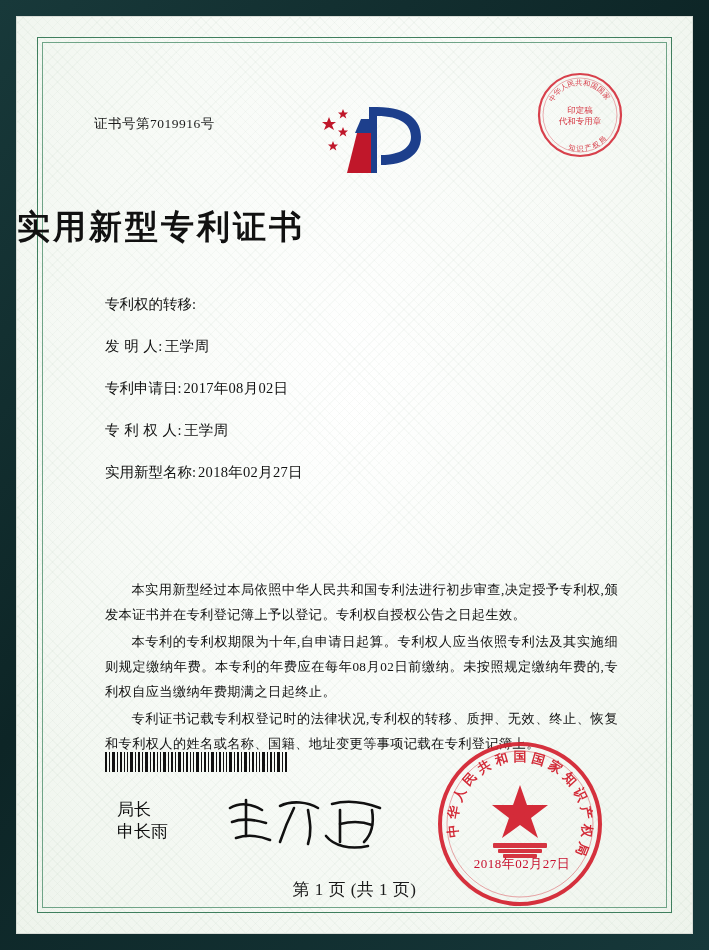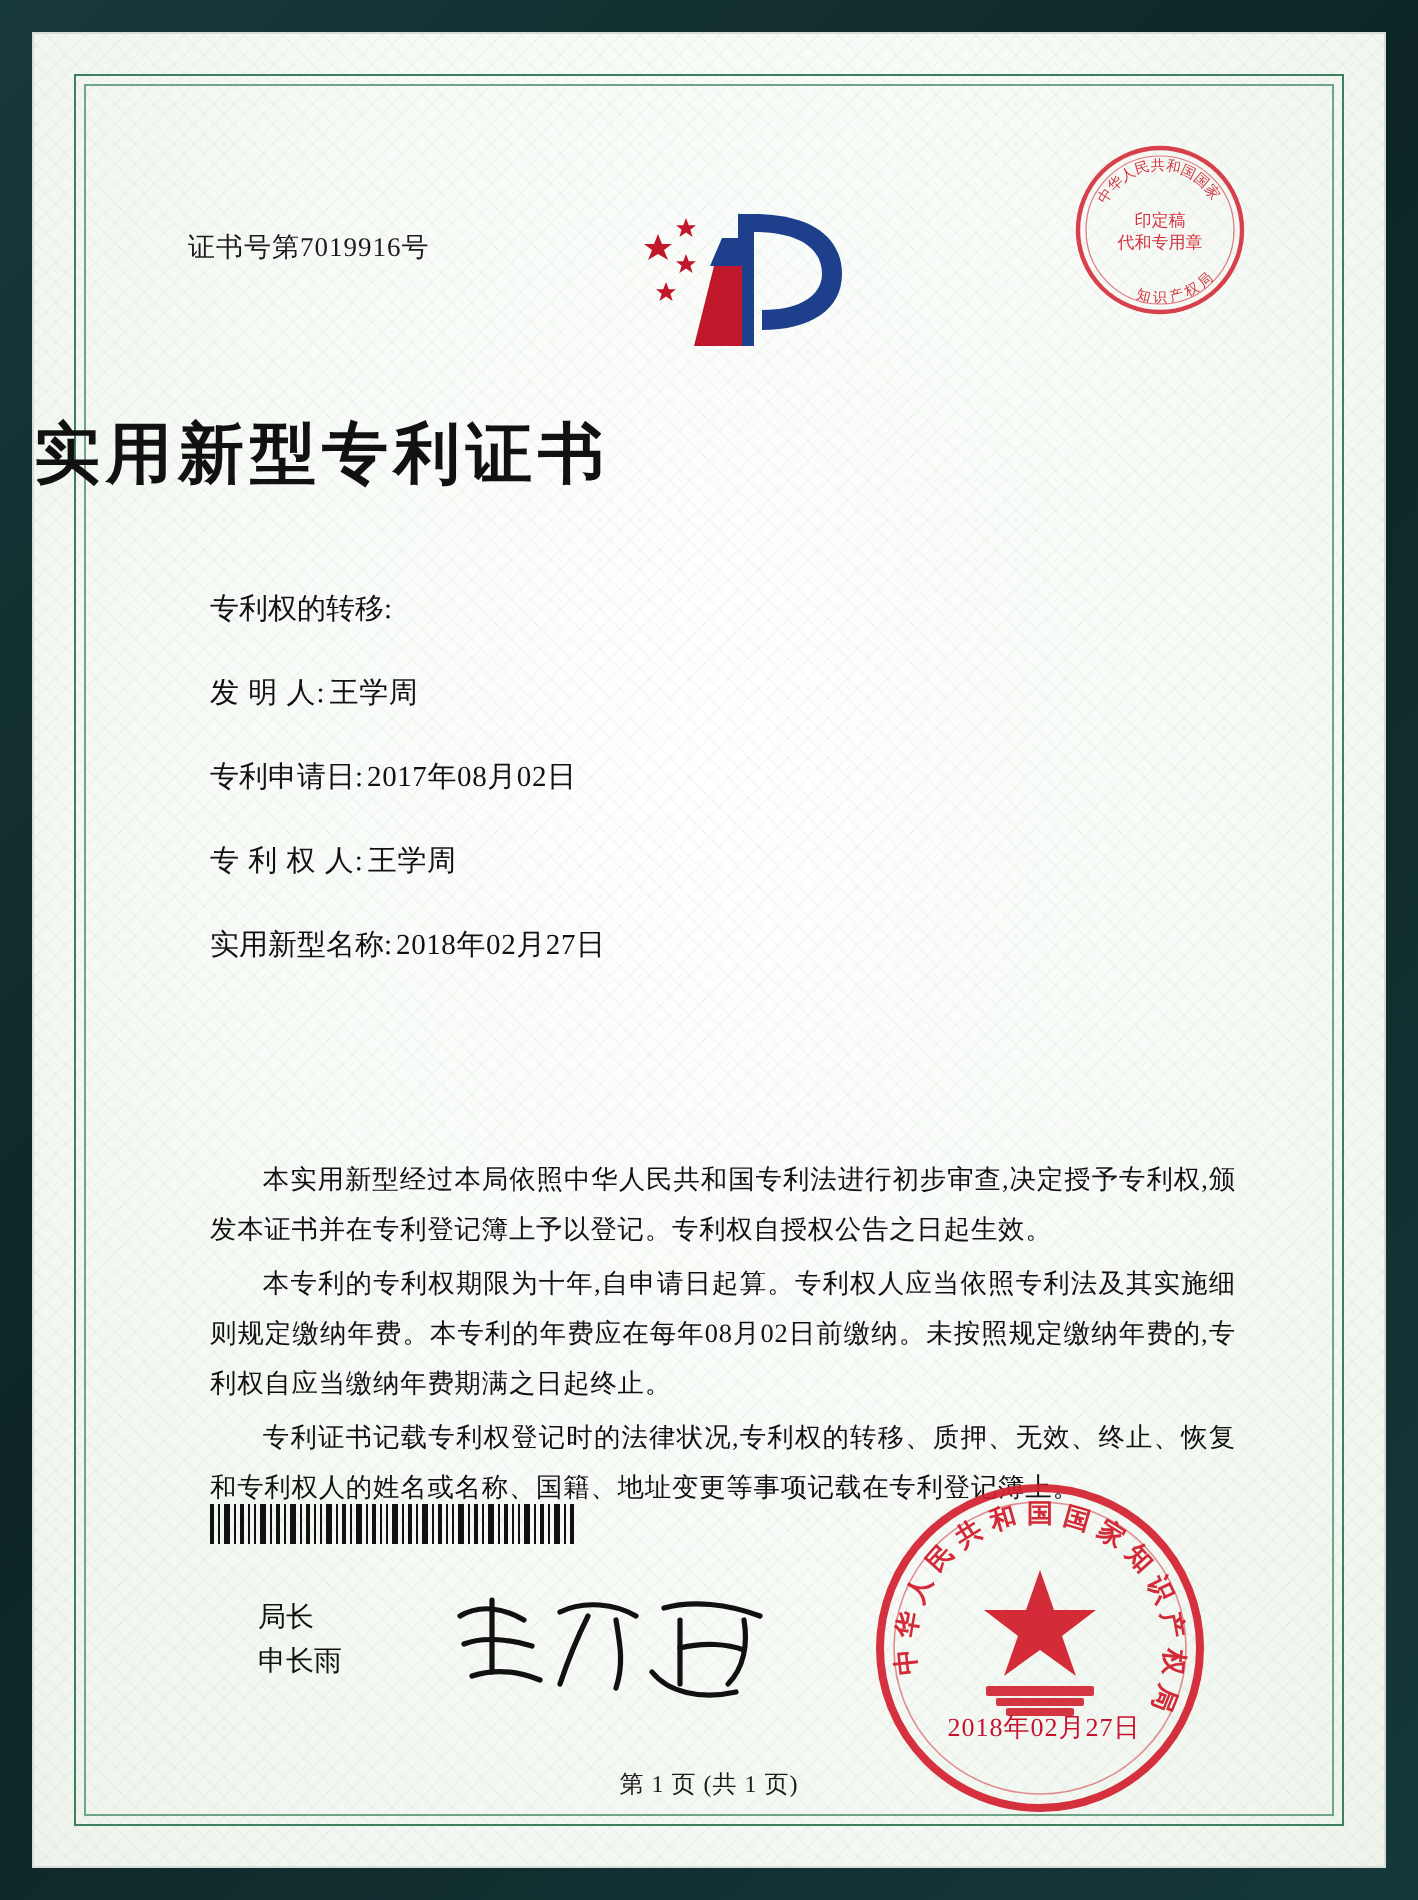--- a/index.html
+++ b/index.html
@@ -154,23 +154,23 @@
     position: absolute;
     left: 88px;
     top: 735px;
     width: 185px;
     height: 20px;
   }
 
   
   .sig-block {
     position: absolute;
-    left: 112px;
+    left: 100px;
     top: 782px;
-    font-size: 14px;
+    font-size: 17px;
     line-height: 22px;
     color: #111;
   }
   .sig-script {
     position: absolute;
     left: 205px;
     top: 775px;
     width: 170px;
     height: 62px;
   }
@@ -192,21 +192,21 @@
     font-size: 13px;
     color: #c8102e;
     letter-spacing: 0.5px;
   }
 
   .page-foot {
     position: absolute;
     left: 0; right: 0;
     bottom: 32px;
     text-align: center;
-    font-size: 12px;
+    font-size: 17px;
     color: #1b1b1b;
     letter-spacing: 0.5px;
   }
 </style>
 </head>
 <body>
 
 <div class="frame-outer">
   <div class="frame-inner">
     <div class="sheet">

